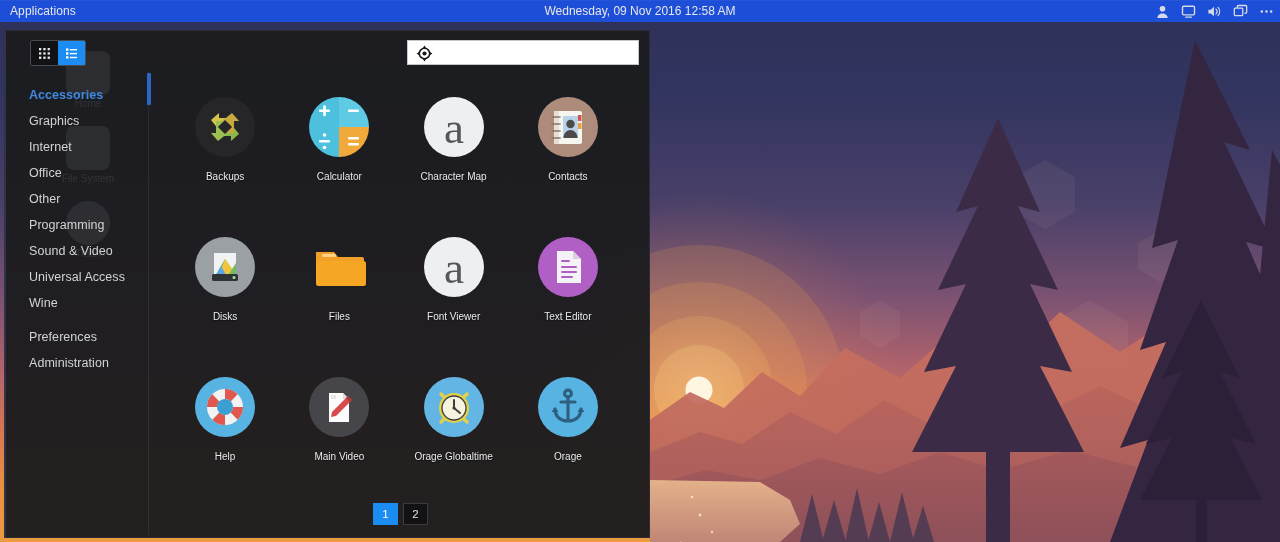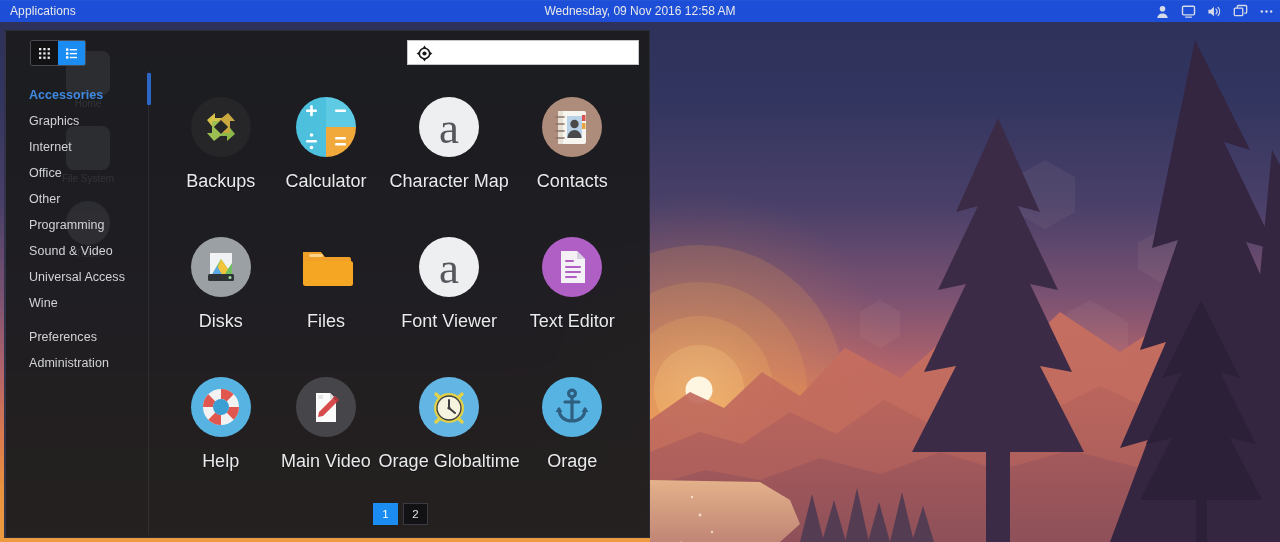--- a/index.html
+++ b/index.html
@@ -111,21 +111,21 @@
     padding: 20px 24px 0 16px;
     align-content: start;
   }
   .app {
     display: flex; flex-direction: column; align-items: center; justify-content: flex-start;
     cursor: pointer; padding-top: 5px;
   }
   .app-icon { width: 62px; height: 62px; position: relative; }
   .app-icon svg { display: block; width: 62px; height: 62px; }
   .app-label {
-    margin-top: 13px; font-size: 18px; color: #e9eaec; text-align: center;
+    margin-top: 13px; font-size: 10px; color: #e9eaec; text-align: center;
     text-shadow: 0 1px 1px rgba(0,0,0,.6); white-space: nowrap;
   }
 
   
   #pager {
     position: absolute; left: 146px; right: 0; bottom: 12px;
     display: flex; justify-content: center; gap: 5px;
   }
   .page-btn {
     width: 25px; height: 22px; display: flex; align-items: center; justify-content: center;

